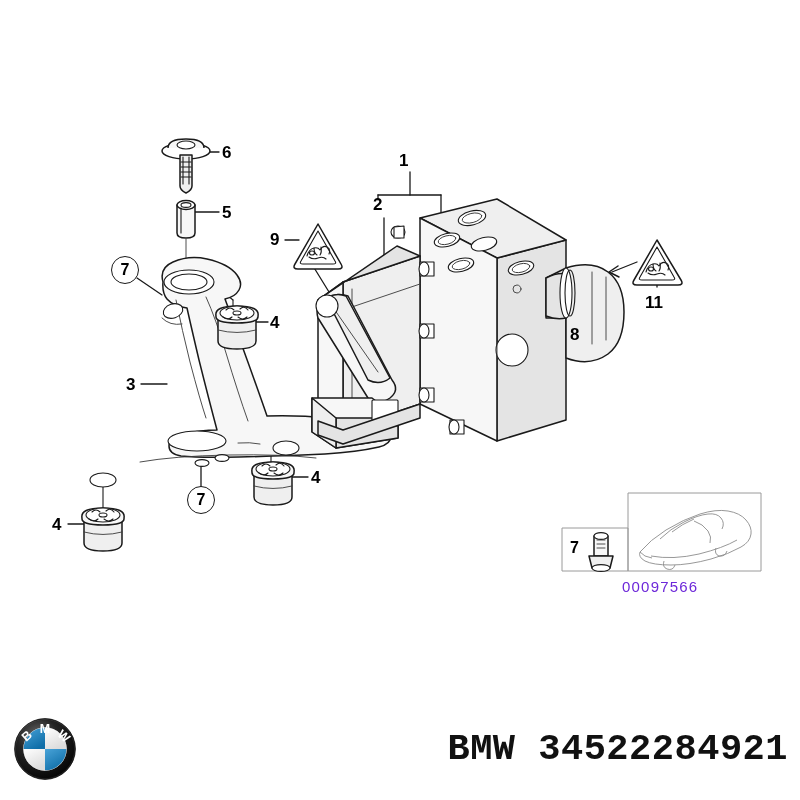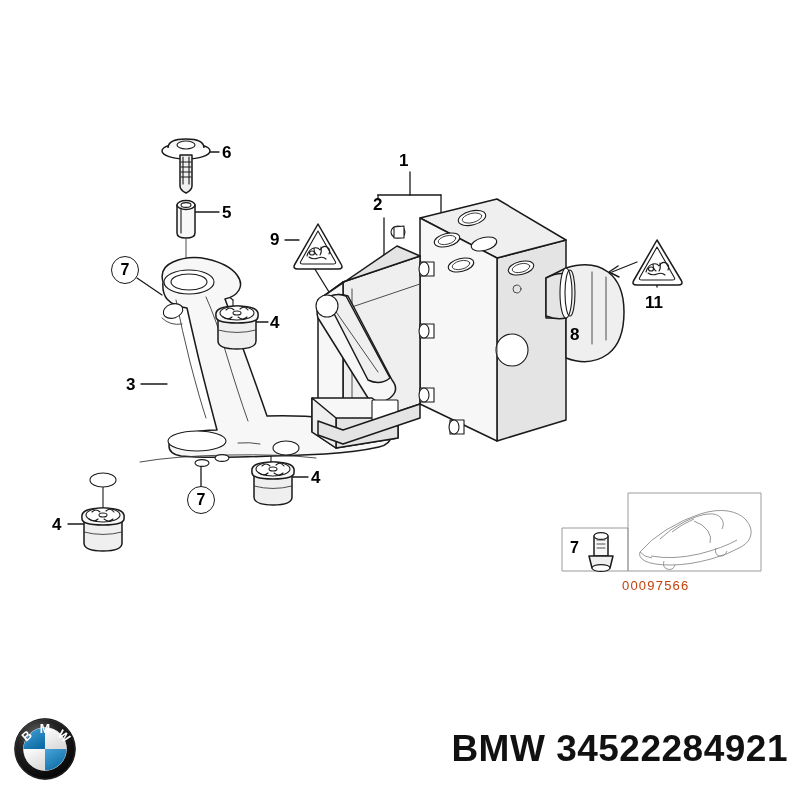--- a/index.html
+++ b/index.html
@@ -39,21 +39,21 @@
     position: absolute;
     left: 14px;
     top: 718px;
     width: 62px;
     height: 62px;
   }
   .part-title {
     position: absolute;
     right: 12px;
     top: 727px;
-    font-family: Liberation Sans, sans-serif;
+    font-family: Liberation Mono, monospace;
     font-size: 37px;
     font-weight: bold;
     color: #111111;
     letter-spacing: 0.5px;
     white-space: nowrap;
     line-height: 44px;
     margin-left: 44px;
   }
   .callout {
     position: absolute;
@@ -75,22 +75,22 @@
     font-weight: bold;
     font-size: 16px;
     color: #000000;
     text-align: center;
     line-height: 25px;
     background: #ffffff;
   }
   .inset-id {
     position: absolute;
     font-family: "Liberation Sans", sans-serif;
-    font-size: 13px;
-    color: #c2410c;
+    font-size: 15px;
+    color: #6d28d9;
     letter-spacing: 1.2px;
     white-space: nowrap;
   }
   .inset-num {
     position: absolute;
     font-family: "Liberation Sans", sans-serif;
     font-weight: bold;
     font-size: 16px;
     color: #000000;
   }

